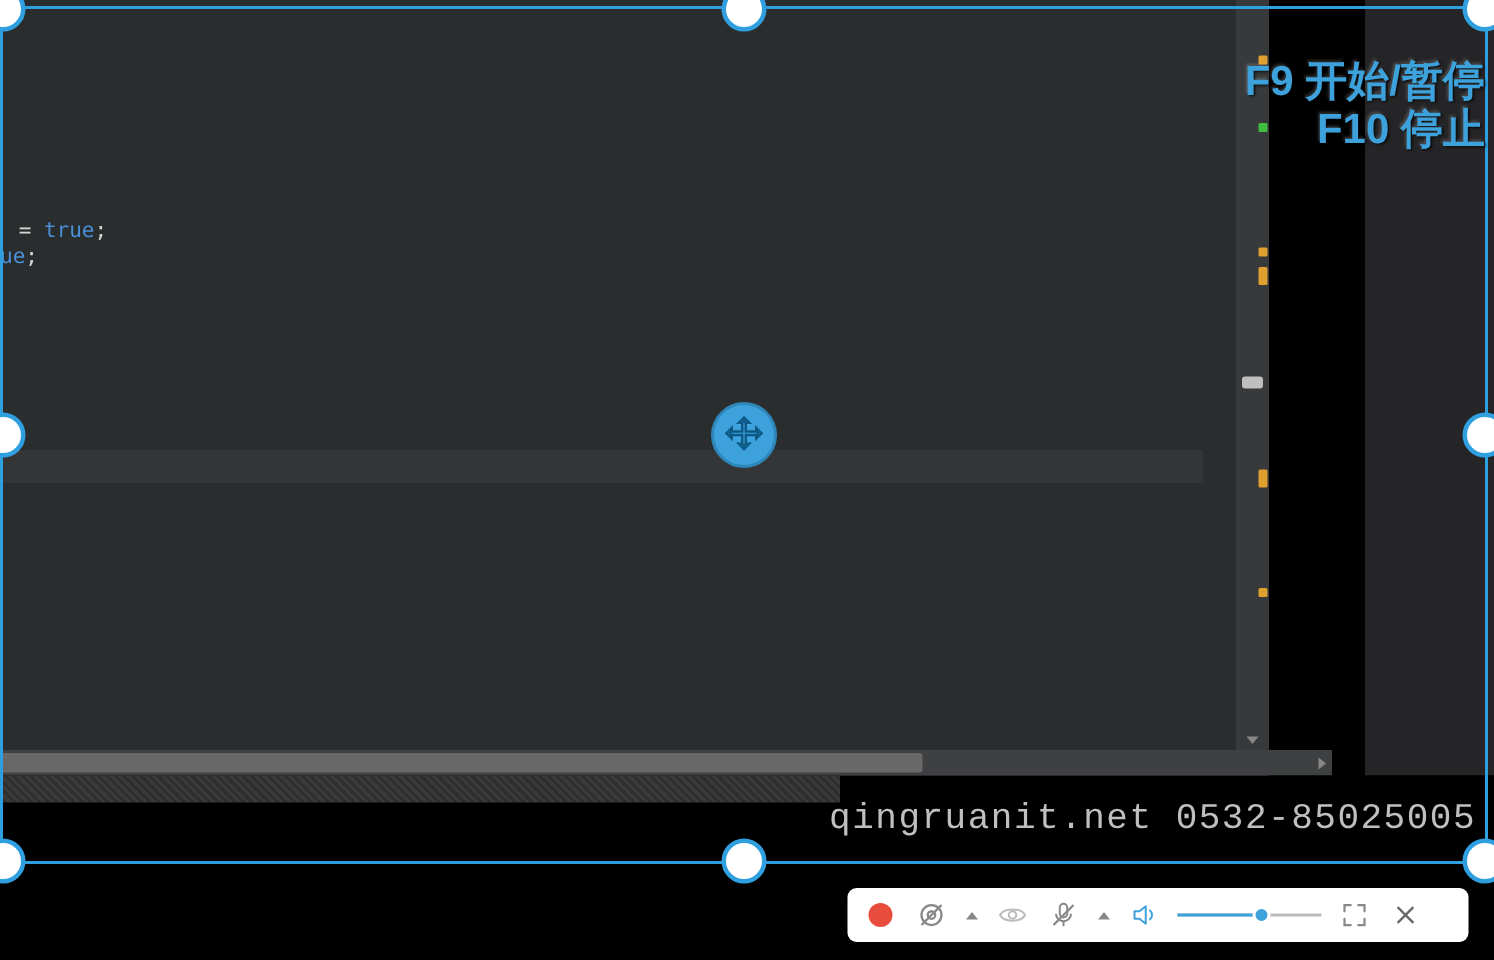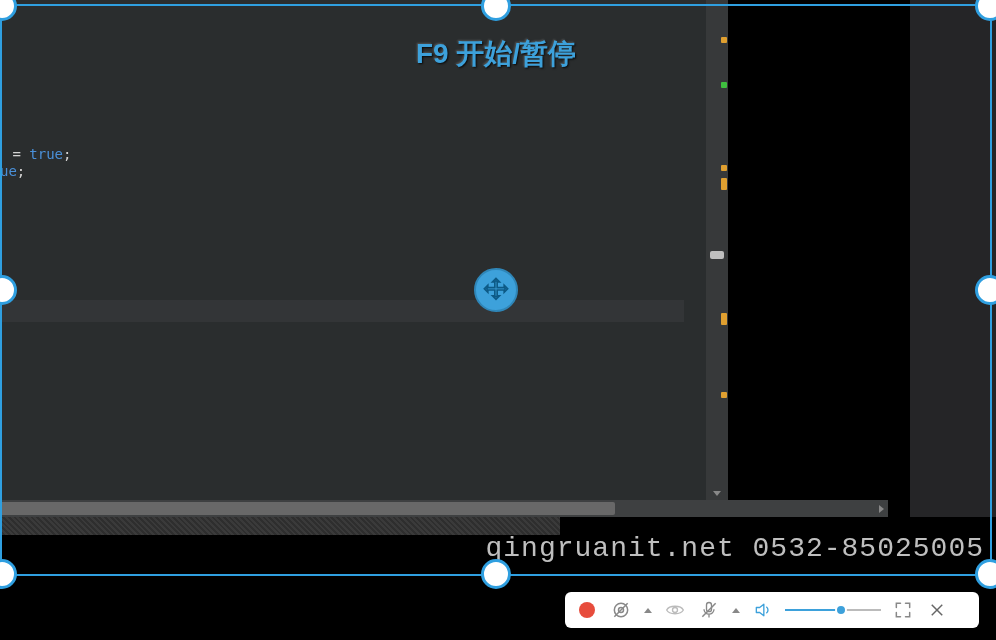--- a/index.html
+++ b/index.html
@@ -9,21 +9,21 @@
     background: #000;
     font-family: "Segoe UI", Arial, sans-serif;
     position: relative;
     overflow: hidden;
   }
 
   
   .editor-bg {
     position: absolute;
     top: 0; left: 0;
-    width: 728px;
+    width: 846px;
     height: 517px;
     background: #c4b5fd;
   }
   .editor-code {
     position: absolute;
     top: 0; left: 0; right: 22px; bottom: 17px; 
     background: #2a2d2e;
   }
   .code-text {
     position: absolute;
@@ -163,38 +163,38 @@
     display: flex;
     align-items: center;
     justify-content: center;
   }
   .move-handle svg { width: 28px; height: 28px; }
 
   .hotkey-overlay {
     position: absolute;
     top: 32px;
     width: 100%;
-    text-align: center;
+    text-align: right;
     pointer-events: none;
   }
   .hotkey-overlay div {
     color: #3da1db;
     font-size: 28px;
     font-weight: 600;
     text-shadow: 1px 1px 2px rgba(0,0,0,.8), -1px -1px 2px rgba(255,255,255,.2);
     line-height: 1.15;
   }
 
   
   .watermark {
     position: absolute;
     top: 533px;
     right: 12px;
     font-family: "Courier New", monospace;
-    font-size: 28px;
+    font-size: 24px;
     color: #bfbfbf;
     letter-spacing: 1px;
   }
 
   
   .toolbar {
     position: absolute;
     left: 565px;
     top: 592px;
     width: 414px;
@@ -287,20 +287,21 @@
 
 <div class="right-panel"></div>
 <div class="bottom-dark"></div>
 <div class="status-hatch"></div>
 
 <div class="watermark">qingruanit.net 0532-85025005</div>
 
 <div class="selection">
   <div class="hotkey-overlay">
     <div>F9 开始/暂停</div>
+    <div>F10 停止</div>
   </div>
   <div class="move-handle">
     <svg viewBox="0 0 24 24">
       <path d="M12 2 L9 5 H11 V10 H5 V8 L2 11 L5 14 V12 H11 V17 H9 L12 20 L15 17 H13 V12 H19 V14 L22 11 L19 8 V10 H13 V5 H15 Z" fill="none" stroke="#0d5a86" stroke-width="1.4"></path>
       <path d="M12 3 L10 5 H14 Z M12 19 L10 17 H14 Z M3 11 L5 9 V13 Z M21 11 L19 9 V13 Z" fill="#0d5a86"></path>
     </svg>
   </div>
   <div class="handle h-tl"></div>
   <div class="handle h-tc"></div>
   <div class="handle h-tr"></div>

